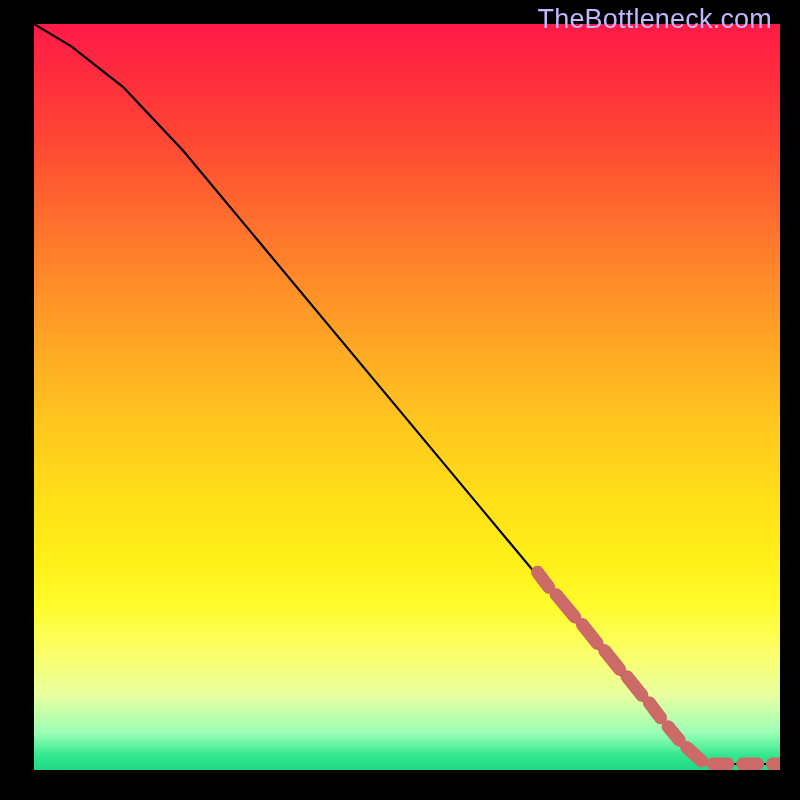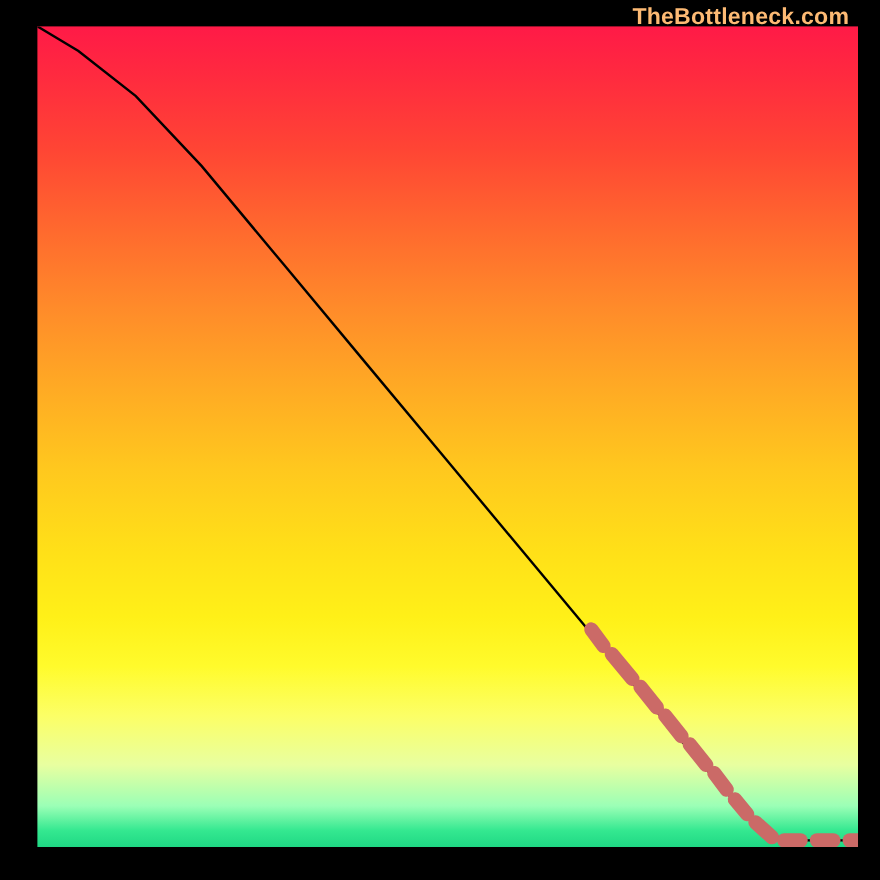--- a/index.html
+++ b/index.html
@@ -36,23 +36,23 @@
       #e8ffa0 90%,
       #9bffb6 95%,
       #34e890 98%,
       #1fd884 100%
     );
   }
   .watermark {
     position: absolute;
     top: 4px;
     right: 28px;
-    color: #fdba74;
-    font-size: 21px;
-    font-weight: 700;
+    color: #c4b5fd;
+    font-size: 27px;
+    font-weight: 400;
     letter-spacing: 0.2px;
     z-index: 5;
   }
   svg.overlay {
     position: absolute;
     inset: 0;
     width: 100%;
     height: 100%;
   }
   .curve {

